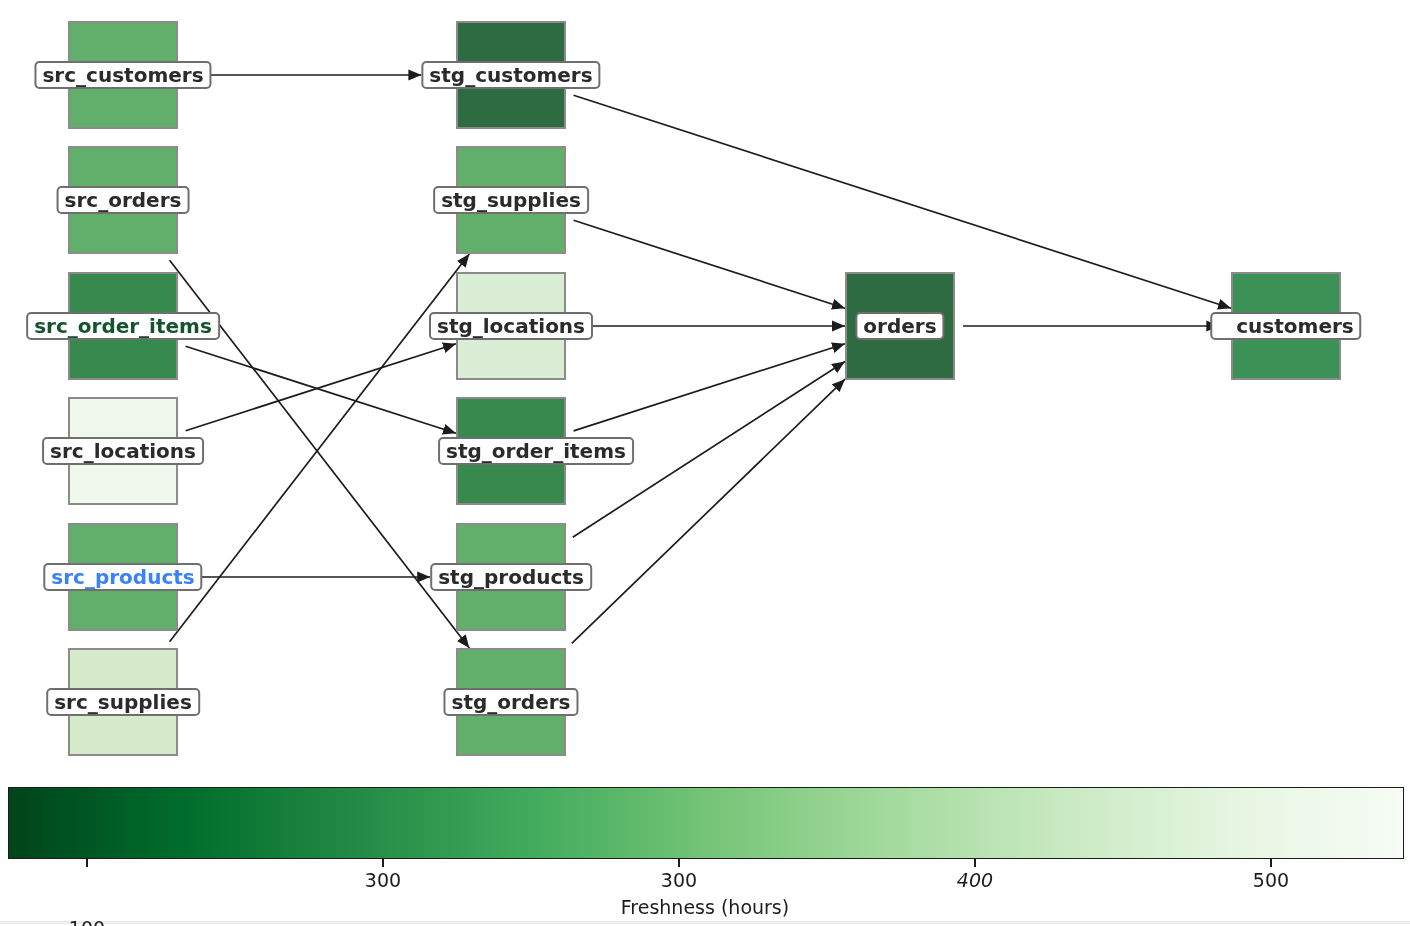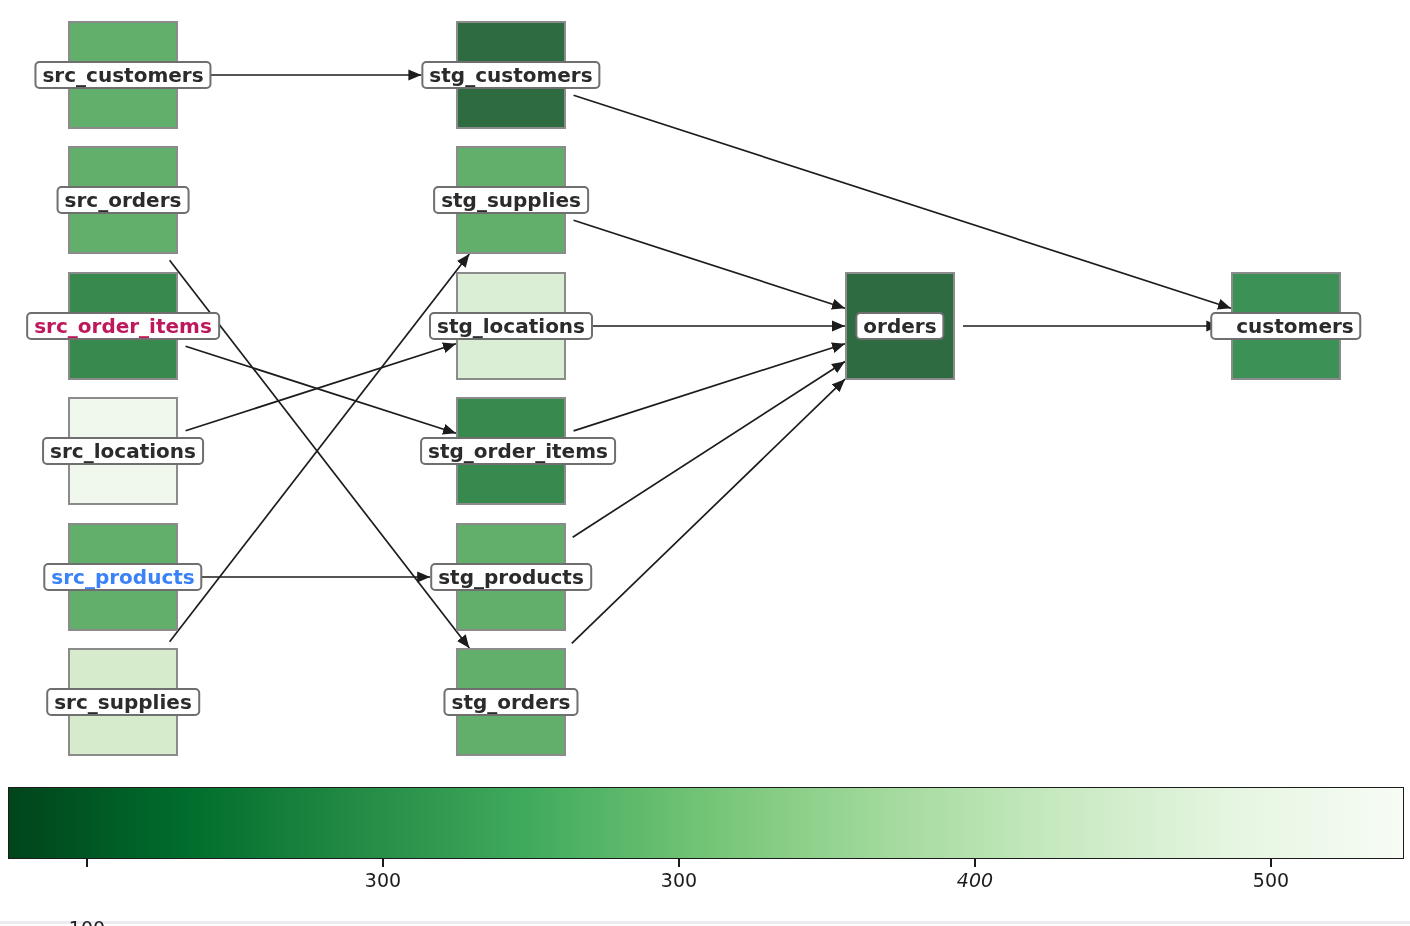--- a/index.html
+++ b/index.html
@@ -63,35 +63,35 @@
         <line x1="963.0" y1="326.0" x2="1219.3" y2="326.0" stroke="#1c1c1c" stroke-width="1.7" marker-end="url(#arrowhead)"></line>
       </g>
   </svg>
 
   <div id="nodes-layer">
       <div class="node" style="left: 123px; top: 75px; width: 110px; height: 108px; background: rgb(98, 175, 108); border-color: rgb(139, 139, 139);"></div>
       <div class="node-label" id="label-src_customers" style="left: 123px; top: 75px; background: rgb(255, 255, 255); border-color: rgb(111, 111, 111); color: rgb(43, 43, 43);">src_customers</div>
       <div class="node" style="left: 123px; top: 200px; width: 110px; height: 108px; background: rgb(98, 175, 108); border-color: rgb(139, 139, 139);"></div>
       <div class="node-label" id="label-src_orders" style="left: 123px; top: 200px; background: rgb(255, 255, 255); border-color: rgb(111, 111, 111); color: rgb(43, 43, 43);">src_orders</div>
       <div class="node" style="left: 123px; top: 326px; width: 110px; height: 108px; background: rgb(55, 137, 78); border-color: rgb(139, 139, 139);"></div>
-      <div class="node-label" id="label-src_order_items" style="left: 123px; top: 326px; background: rgb(255, 255, 255); border-color: rgb(111, 111, 111); color: #be185d;">src_order_items</div>
+      <div class="node-label" id="label-src_order_items" style="left: 123px; top: 326px; background: rgb(255, 255, 255); border-color: rgb(111, 111, 111); color: #14532d;">src_order_items</div>
       <div class="node" style="left: 123px; top: 451px; width: 110px; height: 108px; background: rgb(240, 247, 237); border-color: rgb(139, 139, 139);"></div>
       <div class="node-label" id="label-src_locations" style="left: 123px; top: 451px; background: rgb(255, 255, 255); border-color: rgb(111, 111, 111); color: rgb(43, 43, 43);">src_locations</div>
       <div class="node" style="left: 123px; top: 577px; width: 110px; height: 108px; background: rgb(98, 175, 108); border-color: rgb(139, 139, 139);"></div>
       <div class="node-label" id="label-src_products" style="left: 123px; top: 577px; background: rgb(255, 255, 255); border-color: rgb(111, 111, 111); color: #3b82f6;">src_products</div>
       <div class="node" style="left: 123px; top: 702px; width: 110px; height: 108px; background: rgb(213, 235, 204); border-color: rgb(139, 139, 139);"></div>
       <div class="node-label" id="label-src_supplies" style="left: 123px; top: 702px; background: rgb(255, 255, 255); border-color: rgb(111, 111, 111); color: rgb(43, 43, 43);">src_supplies</div>
       <div class="node" style="left: 511px; top: 75px; width: 110px; height: 108px; background: rgb(46, 107, 65); border-color: rgb(139, 139, 139);"></div>
       <div class="node-label" id="label-stg_customers" style="left: 511px; top: 75px; background: rgb(255, 255, 255); border-color: rgb(111, 111, 111); color: rgb(43, 43, 43);">stg_customers</div>
       <div class="node" style="left: 511px; top: 200px; width: 110px; height: 108px; background: rgb(98, 175, 108); border-color: rgb(139, 139, 139);"></div>
       <div class="node-label" id="label-stg_supplies" style="left: 511px; top: 200px; background: rgb(255, 255, 255); border-color: rgb(111, 111, 111); color: rgb(43, 43, 43);">stg_supplies</div>
       <div class="node" style="left: 511px; top: 326px; width: 110px; height: 108px; background: rgb(217, 238, 212); border-color: rgb(139, 139, 139);"></div>
       <div class="node-label" id="label-stg_locations" style="left: 511px; top: 326px; background: rgb(255, 255, 255); border-color: rgb(111, 111, 111); color: rgb(43, 43, 43);">stg_locations</div>
       <div class="node" style="left: 511px; top: 451px; width: 110px; height: 108px; background: rgb(55, 137, 78); border-color: rgb(139, 139, 139);"></div>
-      <div class="node-label" id="label-stg_order_items" style="left: 518px; top: 451px; background: rgb(255, 255, 255); border-color: rgb(111, 111, 111); color: rgb(43, 43, 43);">stg_order_items</div>
+      <div class="node-label" id="label-stg_order_items" style="left: 536px; top: 451px; background: rgb(255, 255, 255); border-color: rgb(111, 111, 111); color: rgb(43, 43, 43);">stg_order_items</div>
       <div class="node" style="left: 511px; top: 577px; width: 110px; height: 108px; background: rgb(98, 175, 108); border-color: rgb(139, 139, 139);"></div>
       <div class="node-label" id="label-stg_products" style="left: 511px; top: 577px; background: rgb(255, 255, 255); border-color: rgb(111, 111, 111); color: rgb(43, 43, 43);">stg_products</div>
       <div class="node" style="left: 511px; top: 702px; width: 110px; height: 108px; background: rgb(98, 175, 108); border-color: rgb(139, 139, 139);"></div>
       <div class="node-label" id="label-stg_orders" style="left: 511px; top: 702px; background: rgb(255, 255, 255); border-color: rgb(111, 111, 111); color: rgb(43, 43, 43);">stg_orders</div>
       <div class="node" style="left: 900px; top: 326px; width: 110px; height: 108px; background: rgb(46, 107, 65); border-color: rgb(139, 139, 139);"></div>
       <div class="node-label" id="label-orders" style="left: 900px; top: 326px; background: rgb(255, 255, 255); border-color: rgb(111, 111, 111); color: rgb(43, 43, 43);">orders</div>
       <div class="node" style="left: 1286px; top: 326px; width: 110px; height: 108px; background: rgb(60, 145, 87); border-color: rgb(139, 139, 139);"></div>
       <div class="node-label" id="label-customers" style="left: 1286px; top: 326px; background: rgb(255, 255, 255); border-color: rgb(111, 111, 111); color: rgb(43, 43, 43); padding-left: 24px;">customers</div>
     </div>
 
@@ -101,15 +101,16 @@
       <div class="cb-tick-label" style="left: 87px; top: 869px; margin-top: 48px;">100</div>
       <div class="cb-tick" style="left: 382px; top: 859px;"></div>
       <div class="cb-tick-label" style="left: 383px; top: 869px;">300</div>
       <div class="cb-tick" style="left: 678px; top: 859px;"></div>
       <div class="cb-tick-label" style="left: 679px; top: 869px;">300</div>
       <div class="cb-tick" style="left: 974px; top: 859px;"></div>
       <div class="cb-tick-label" style="left: 975px; top: 869px; font-style: italic;">400</div>
       <div class="cb-tick" style="left: 1270px; top: 859px;"></div>
       <div class="cb-tick-label" style="left: 1271px; top: 869px;">500</div>
     </div>
+  <div id="cb-axis-label" style="top: 896px;">Freshness (hours)</div>
 
   <div id="bottom-edge-artifact"></div>
 </div>
 
 </body></html>

